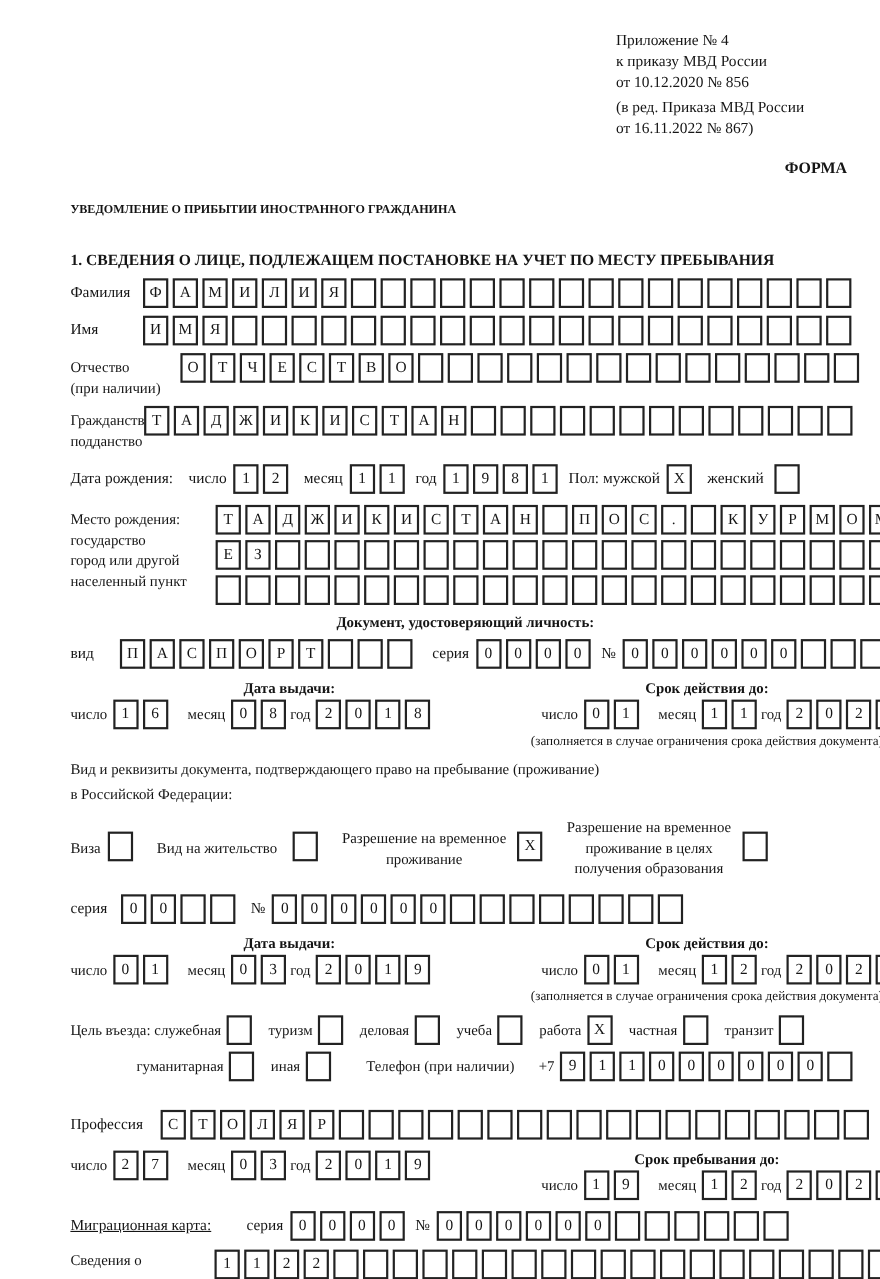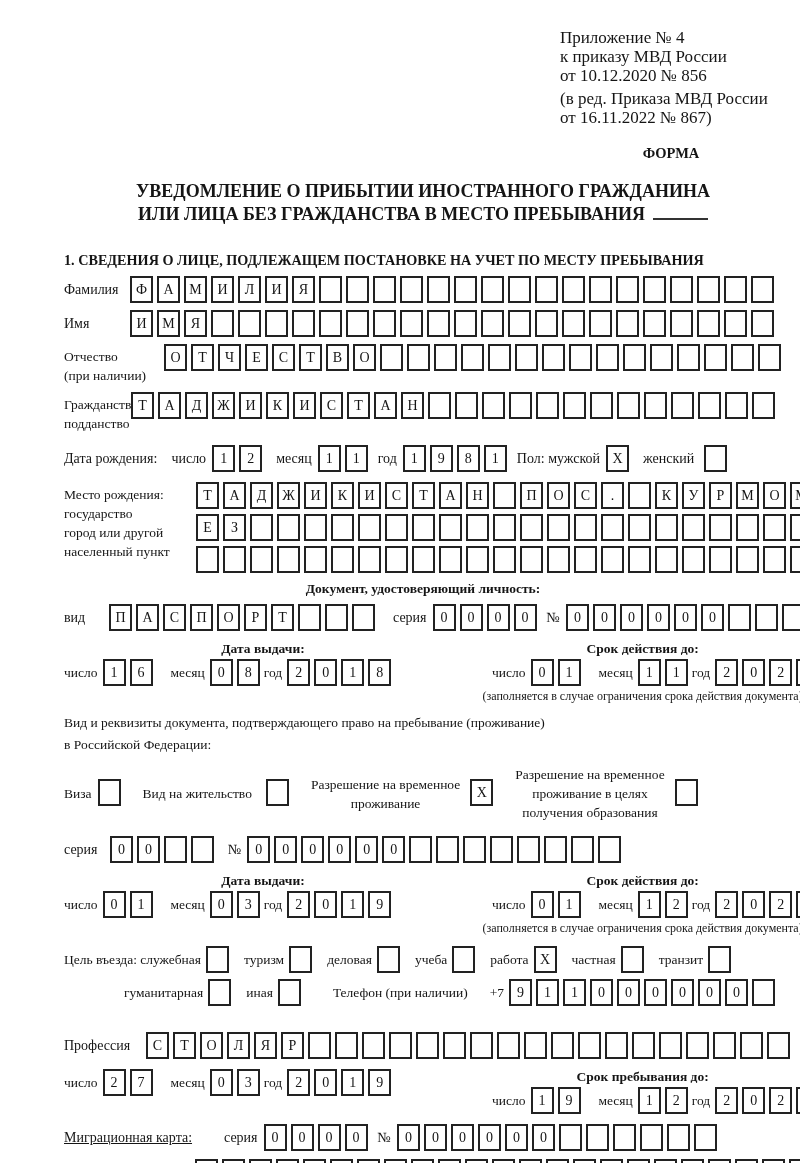--- a/index.html
+++ b/index.html
@@ -1,27 +1,27 @@
 <!DOCTYPE html>
 <html><head>
 <meta charset="utf-8">
 <style>
   html,body{margin:0;padding:0;background:#fff;}
   body{width:800px;height:1163px;overflow:hidden;color:#151515;
        font-family:"Liberation Serif","DejaVu Serif",serif;}
   .page{padding:28px 18px 0 64px;box-sizing:border-box;}
 
   
-  .hdr{margin-left:496px;width:240px;font-size:17px;line-height:19px;}
+  .hdr{margin-left:496px;width:240px;font-size:14px;line-height:19px;}
   .hdr .rev{margin-top:4px;}
-  .forma{margin-left:496px;width:240px;text-align:center;font-weight:bold;
-         font-size:14.5px;margin-top:18px;padding-right:18px;box-sizing:border-box;}
+  .forma{margin-left:496px;width:240px;text-align:right;font-weight:bold;
+         font-size:14.5px;margin-top:18px;padding-right:30px;box-sizing:border-box;}
 
   
-  .title{margin-top:18px;text-align:center;font-weight:bold;font-size:18px;line-height:23px;}
+  .title{margin-top:18px;text-align:left;font-weight:bold;font-size:11px;line-height:23px;}
   .t-underline{display:inline-block;width:55px;border-bottom:2px solid #333;height:13px;margin-left:8px;}
   .section{margin-top:26px;font-weight:bold;font-size:14.2px;}
 
   
   .row{display:flex;align-items:flex-start;margin-top:7px;}
   .lbl{font-size:14px;line-height:27px;flex:none;}
   .lbl2{font-size:13.5px;line-height:19px;flex:none;padding-top:3px;}
   .w66{width:66px;}
   .w100{width:100px;}
   .w68{width:67px;}
@@ -64,21 +64,20 @@
     <div>Приложение № 4</div>
     <div>к приказу МВД России</div>
     <div>от 10.12.2020 № 856</div>
     <div class="rev">(в ред. Приказа МВД России</div>
     <div>от 16.11.2022 № 867)</div>
   </div>
   <div class="forma">ФОРМА</div>
 
   <div class="title">
     <div>УВЕДОМЛЕНИЕ О ПРИБЫТИИ ИНОСТРАННОГО ГРАЖДАНИНА</div>
-    <div><span>ИЛИ ЛИЦА БЕЗ ГРАЖДАНСТВА В МЕСТО ПРЕБЫВАНИЯ</span><span class="t-underline"></span></div>
   </div>
 
   <div class="section">1. СВЕДЕНИЯ О ЛИЦЕ, ПОДЛЕЖАЩЕМ ПОСТАНОВКЕ НА УЧЕТ ПО МЕСТУ ПРЕБЫВАНИЯ</div>
 
   <div class="row">
     <span class="lbl w66">Фамилия</span>
     <span class="cells">
         <span class="cell">Ф</span>
         <span class="cell">А</span>
         <span class="cell">М</span>

